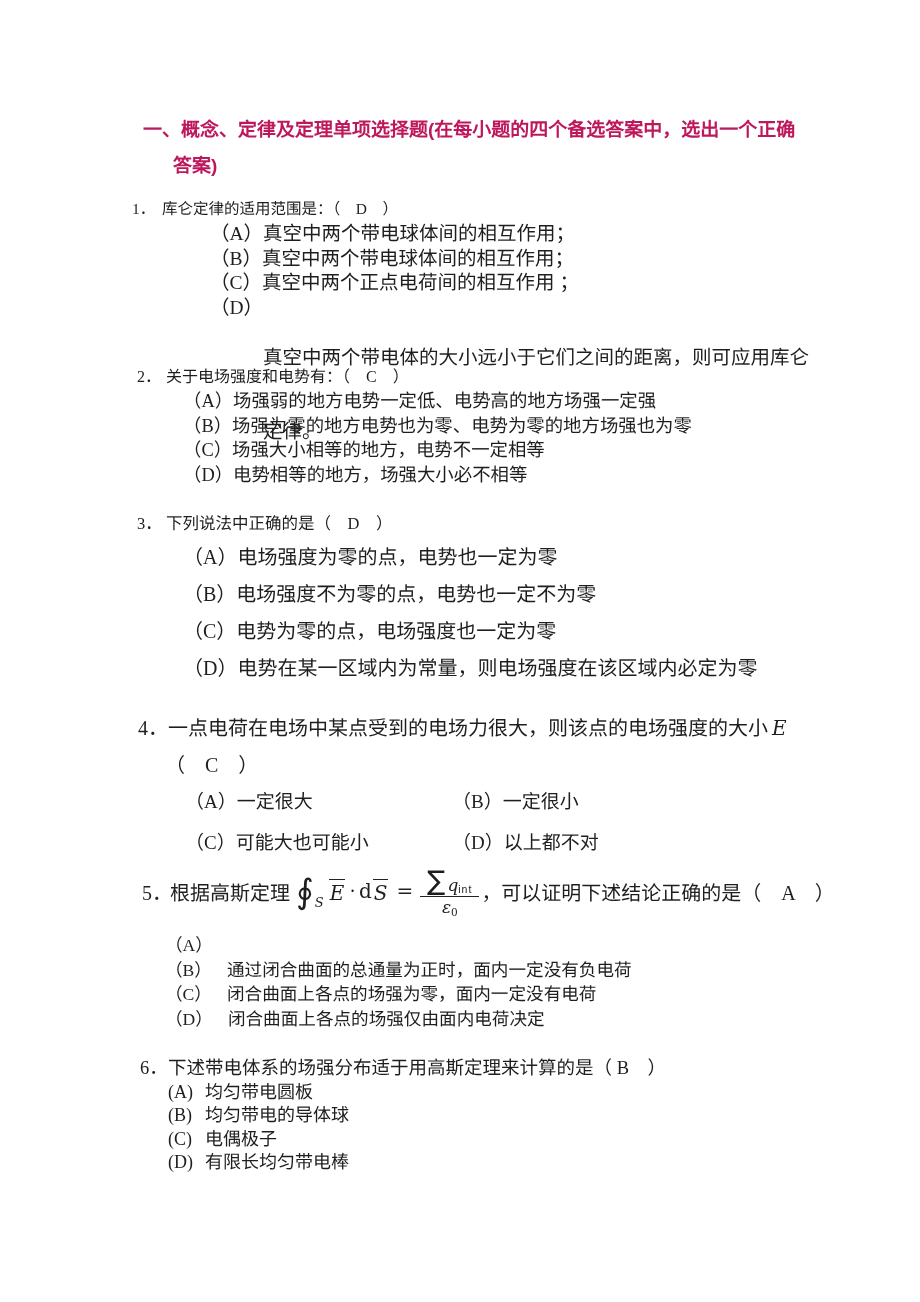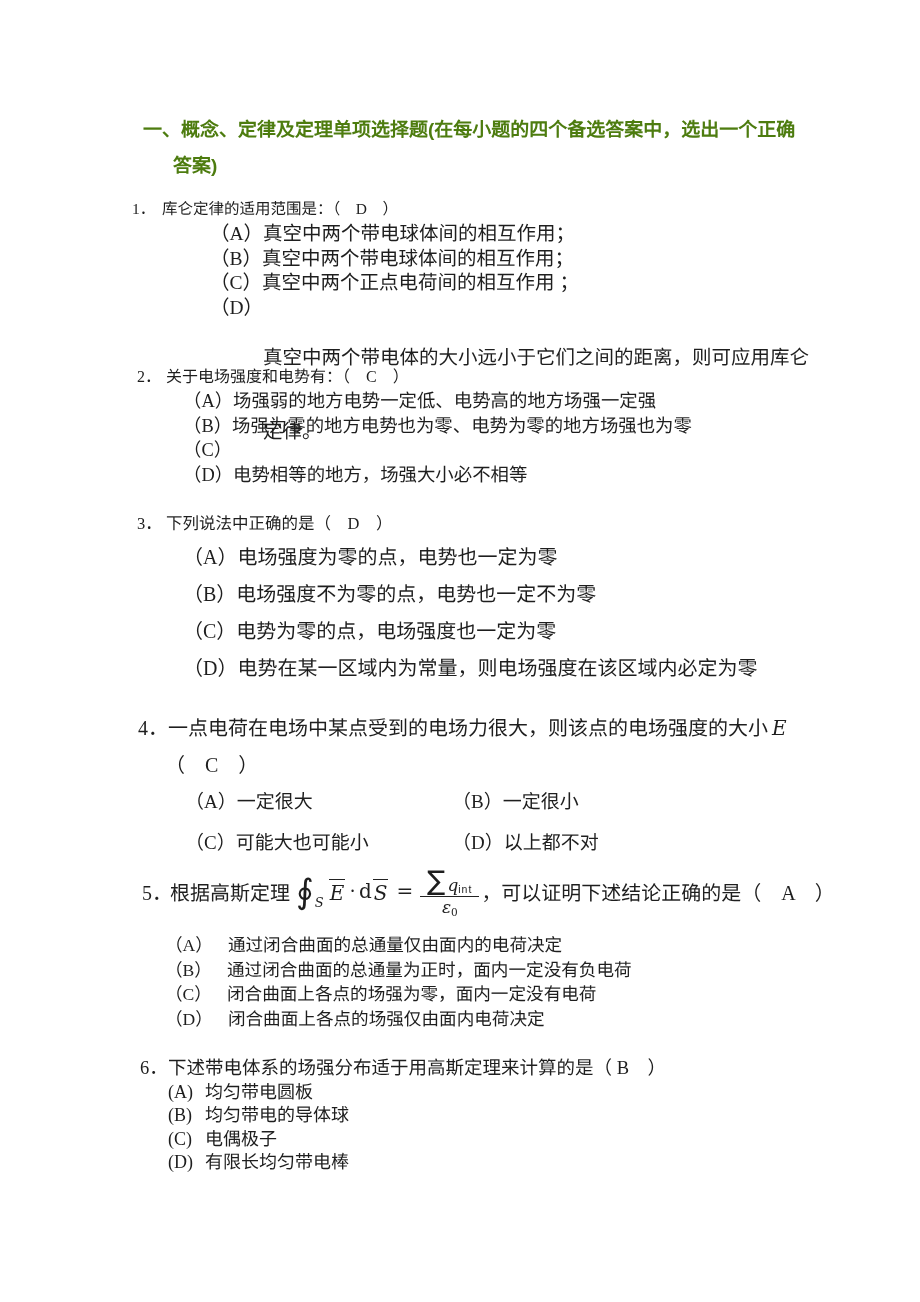--- a/index.html
+++ b/index.html
@@ -6,21 +6,21 @@
   html,body { background:#ffffff; }
   #page {
     position:relative; width:920px; height:1302px; margin:0 auto;
     background:#ffffff; color:#1e1e1e; overflow:hidden;
     font-family:"Liberation Serif", serif;
   }
   
   .title {
     position:absolute; left:143px; top:112px; width:700px;
     font-family:"Liberation Sans", sans-serif; font-weight:bold;
-    font-size:19px; line-height:36px; color:#4d7c0f;
+    font-size:19px; line-height:36px; color:#be185d;
   }
   .title .l2 { padding-left:30px; }
 
   
   .stemrow { display:flex; align-items:baseline; }
   .qnum { flex:none; }
   .opt { display:flex; align-items:baseline; }
   .optlabel { flex:none; white-space:pre; }
   .opttext { white-space:pre-wrap; }
 
@@ -124,20 +124,21 @@
     <div class="opt">
       <span class="optlabel">（A）</span>
       <span class="opttext">场强弱的地方电势一定低、电势高的地方场强一定强</span>
     </div>
     <div class="opt">
       <span class="optlabel">（B）</span>
       <span class="opttext">场强为零的地方电势也为零、电势为零的地方场强也为零</span>
     </div>
     <div class="opt">
       <span class="optlabel">（C）</span>
+      <span class="opttext">场强大小相等的地方，电势不一定相等</span>
     </div>
     <div class="opt">
       <span class="optlabel">（D）</span>
       <span class="opttext">电势相等的地方，场强大小必不相等</span>
     </div>
   </div>
 
   <div id="q3" class="stemrow">
     <span class="qnum">3．</span>
     <span>下列说法中正确的是（　D　）</span>
@@ -208,21 +209,20 @@
           <span class="epsv">ε</span>
           <span class="epssub">0</span>
         </span>
       </span>
     </span>
     <span>，可以证明下述结论正确的是（　A　）</span>
   </div>
   <div id="q5-opts">
     <div class="opt">
       <span class="optlabel">（A）</span>
-      <span class="opttext">通过闭合曲面的总通量仅由面内的电荷决定</span>
     </div>
     <div class="opt">
       <span class="optlabel">（B）</span>
       <span class="opttext">通过闭合曲面的总通量为正时，面内一定没有负电荷</span>
     </div>
     <div class="opt">
       <span class="optlabel">（C）</span>
       <span class="opttext">闭合曲面上各点的场强为零，面内一定没有电荷</span>
     </div>
     <div class="opt">

